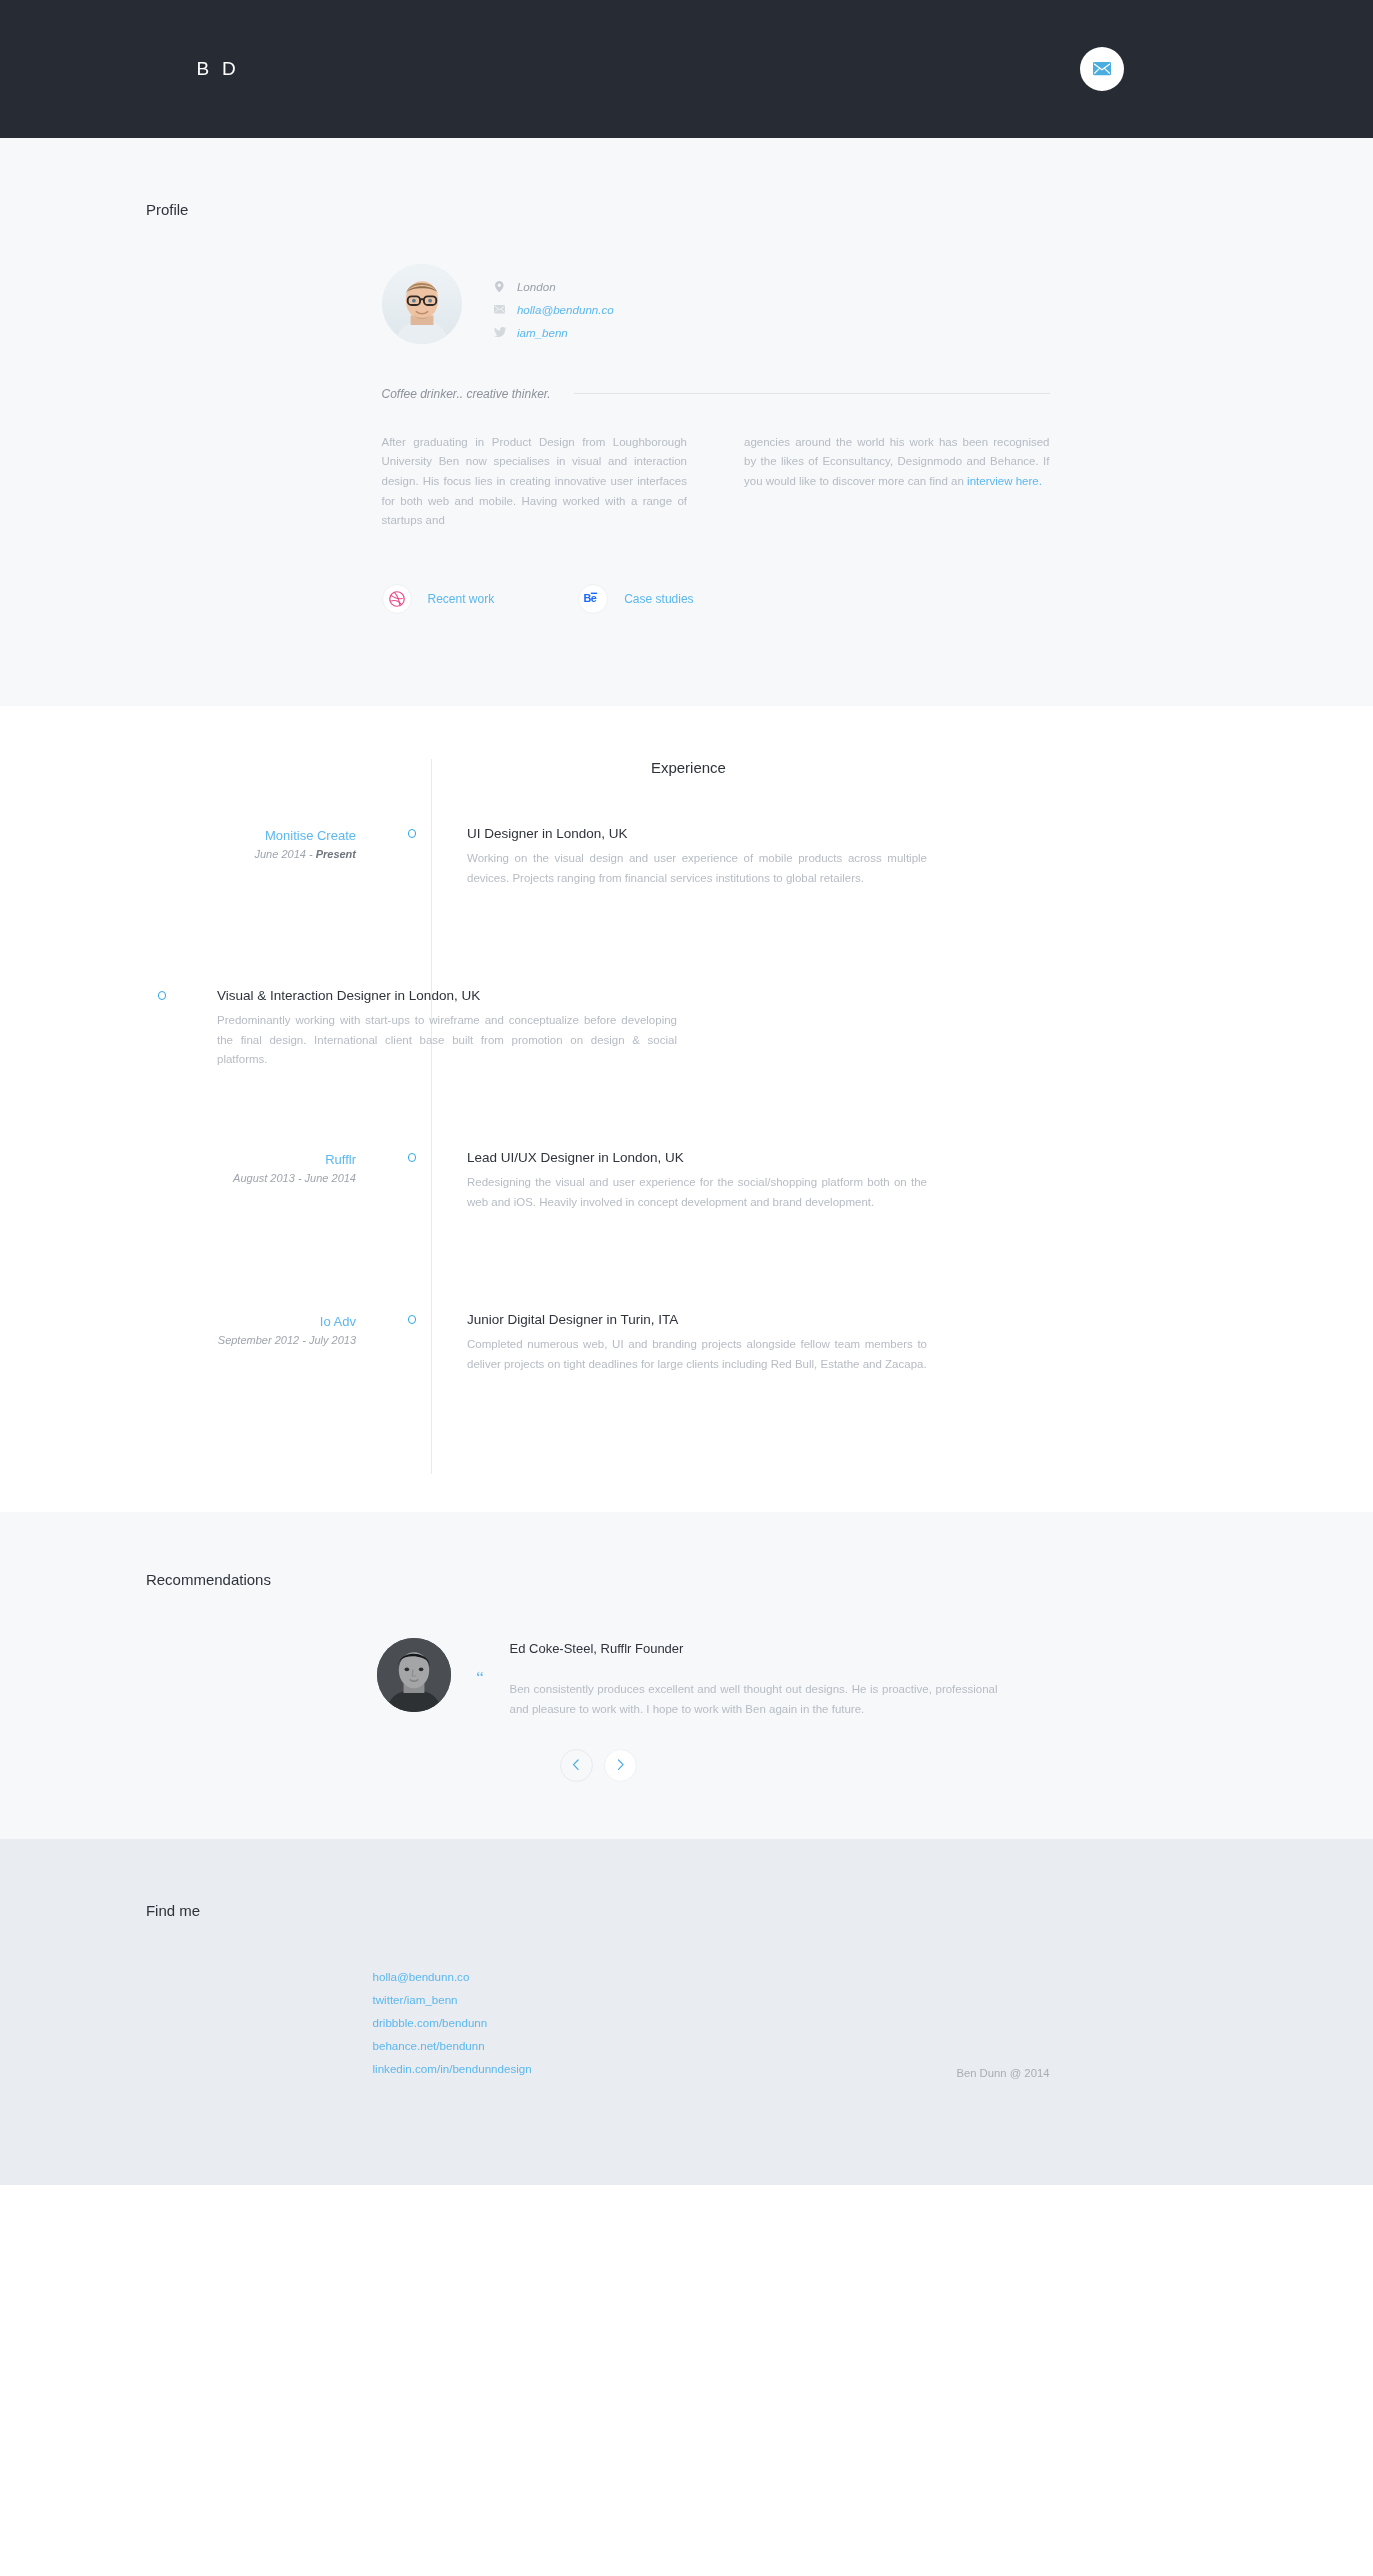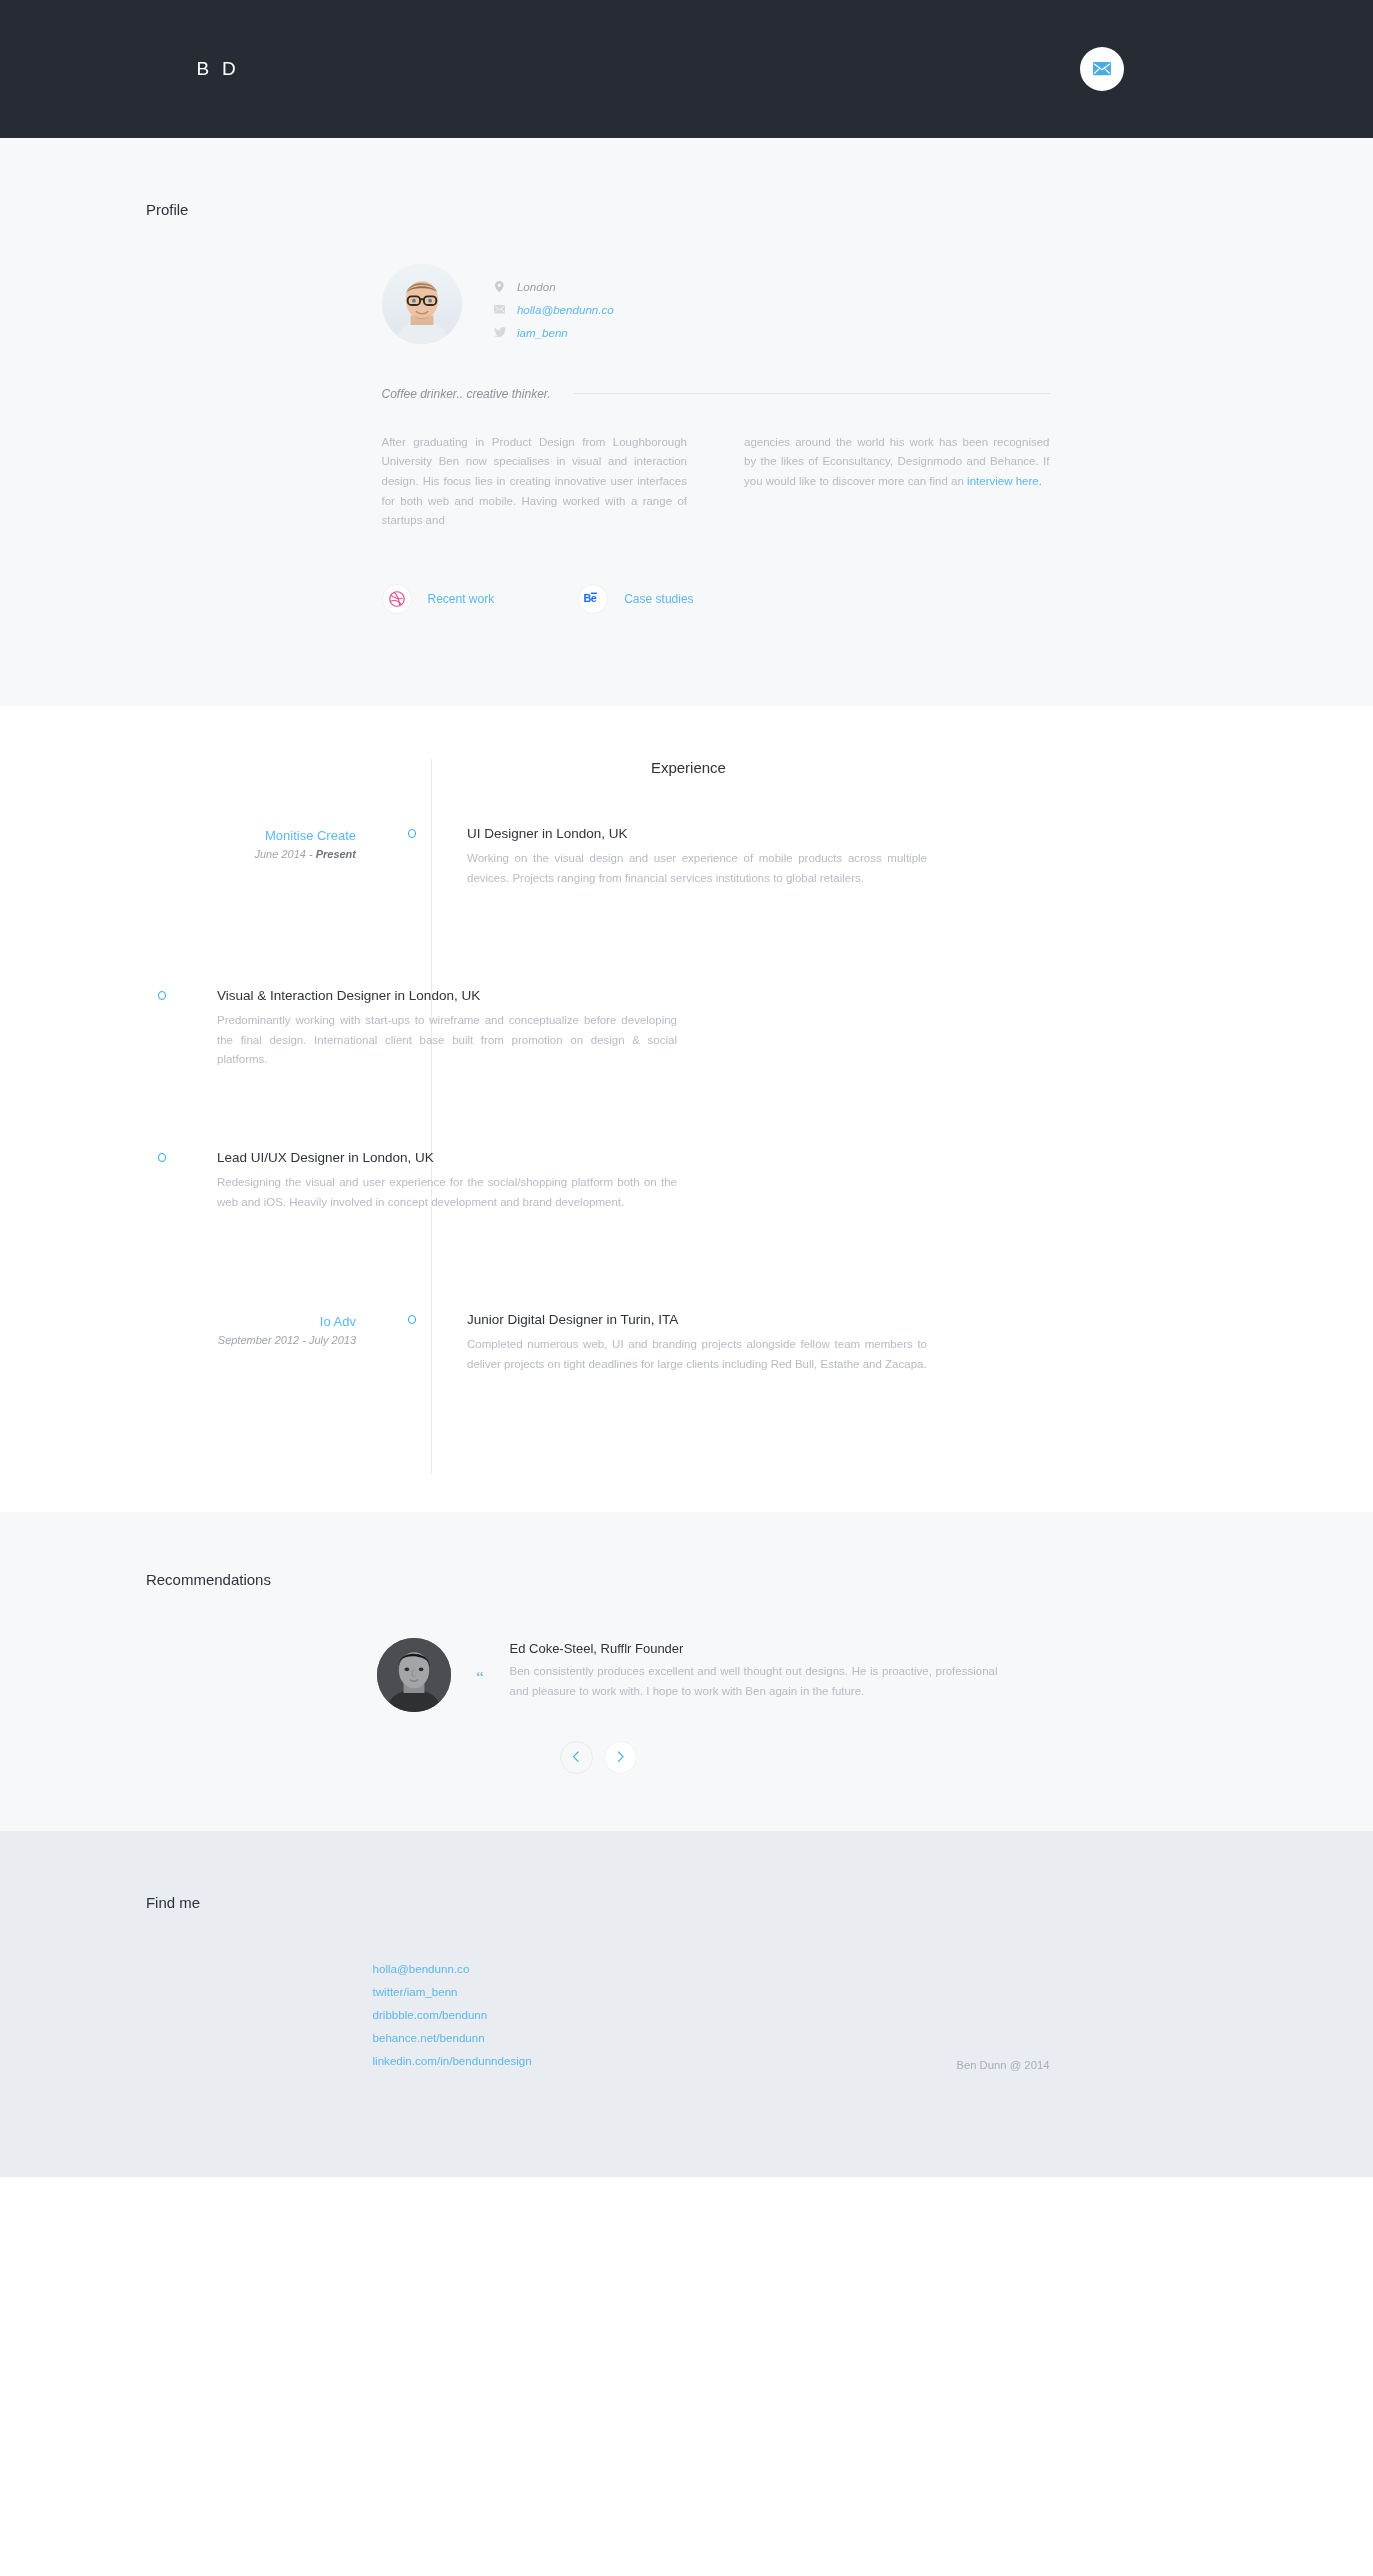--- a/index.html
+++ b/index.html
@@ -181,21 +181,21 @@
   .rec-quote {
     flex: 0 0 59px;
     text-align: center;
     color: #5bb8ef;
     font-size: 17px;
     line-height: 1;
     padding-top: 31.5px;
     font-family: "Liberation Serif", serif;
   }
   .rec-text { flex: 1; padding-top: 3.8px; max-width: 488px; }
-  .rec-name { font-size: 13px; color: #2e333b; margin-bottom: 6px; }
+  .rec-name { font-size: 13px; color: #2e333b; margin-bottom: 24px; }
   .rec-body-text {
     font-size: 11.5px; line-height: 19.6px; color: #b6bcc4; text-align: justify;
   }
   .rec-nav { display: flex; gap: 11.4px; margin-top: 29px; margin-left: 183px; }
   .nav-btn {
     width: 33px; height: 33px; border-radius: 50%;
     display: flex; align-items: center; justify-content: center;
     border: 1px solid #e7eaee;
     cursor: pointer;
   }
@@ -354,20 +354,24 @@
         <div class="exp-dot-col">
           <div class="exp-dot"></div>
         </div>
         <div class="exp-right">
           <div class="exp-role">Visual &amp; Interaction Designer in London, UK</div>
           <div class="exp-desc">Predominantly working with start-ups to wireframe and conceptualize before developing the final design. International client base built from promotion on design &amp; social platforms.</div>
         </div>
       </div>
 
       <div class="exp-item">
+        <div class="exp-left">
+          <a class="exp-company" href="#">Rufflr</a>
+          <div class="exp-date"><span>August 2013 - June 2014</span><b></b></div>
+        </div>
         <div class="exp-dot-col">
           <div class="exp-dot"></div>
         </div>
         <div class="exp-right">
           <div class="exp-role">Lead UI/UX Designer in London, UK</div>
           <div class="exp-desc">Redesigning the visual and user experience for the social/shopping platform both on the web and iOS. Heavily involved in concept development and brand development.</div>
         </div>
       </div>
 
       <div class="exp-item">

